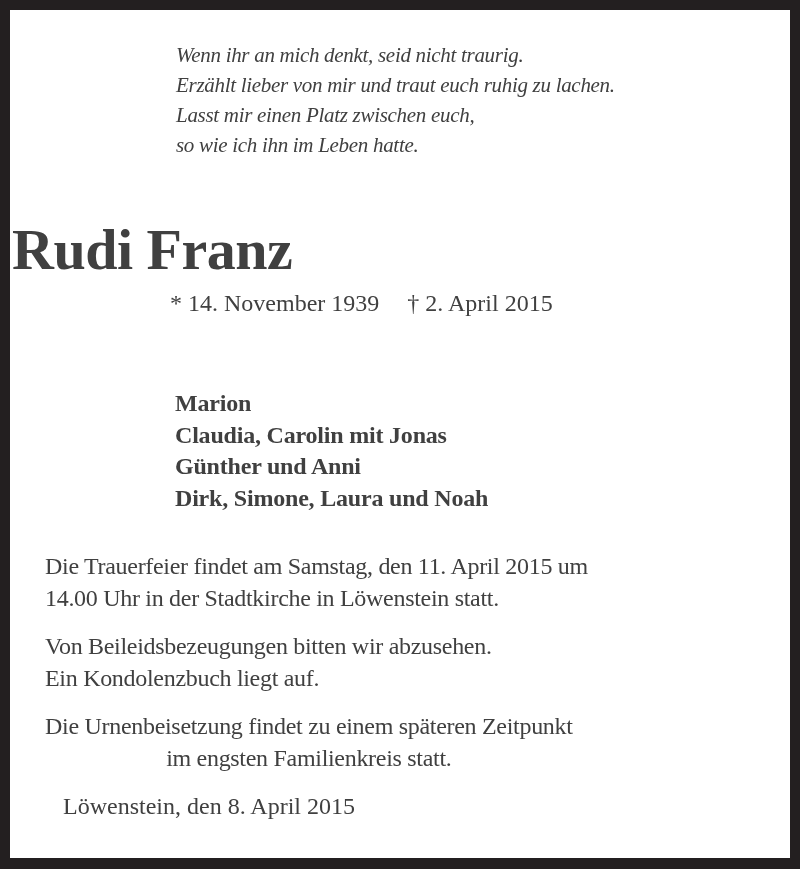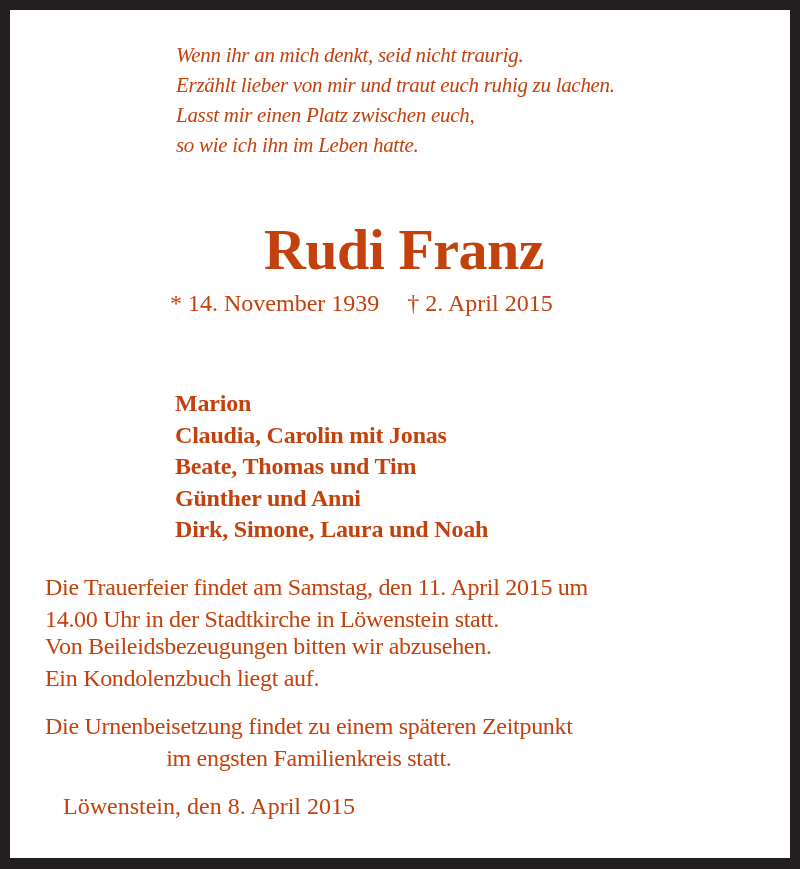--- a/index.html
+++ b/index.html
@@ -1,41 +1,41 @@
 <!DOCTYPE html>
 <html><head>
 <meta charset="utf-8">
 <style>
   html, body { margin: 0; padding: 0; }
   body { width: 800px; height: 869px; background: #231f20; position: relative; overflow: hidden; }
   .card {
     position: absolute; left: 10px; top: 10px; width: 780px; height: 848px;
-    background: #ffffff; color: #c2410c;
+    background: #ffffff; color: #404040;
     font-family: "Liberation Serif", "DejaVu Serif", serif;
   }
   .poem {
     position: absolute; left: 166px; top: 30px;
     font-style: italic; font-size: 21px; line-height: 30px;
     letter-spacing: -0.3px;
   }
   .poem div { white-space: nowrap; }
   .intro { position: absolute; left: 35px; top: 160px; font-size: 24px; line-height: 30px; letter-spacing: -0.2px; white-space: nowrap; }
   .name {
-    position: absolute; left: 0; width: 780px; top: 207px; text-align: center;
+    position: absolute; left: 0; width: 780px; top: 207px; 
     font-size: 58px; font-weight: bold; line-height: 66px; letter-spacing: -0.5px;
-    padding-left: 8px; box-sizing: border-box;
+    padding-left: 2px; box-sizing: border-box;
   }
   .dates { position: absolute; left: 160px; top: 278px; font-size: 24px; line-height: 30px; white-space: nowrap; text-align: center; }
   .dates .death { margin-left: 28px; }
   .mourn-label { position: absolute; left: 165px; top: 330px; font-size: 24px; line-height: 30px; white-space: nowrap; }
   .mourners { position: absolute; left: 165px; top: 364px; font-size: 24px; font-weight: bold; line-height: 31.5px; letter-spacing: -0.2px; margin-top: 14px; }
   .mourners div { white-space: nowrap; }
   .para { position: absolute; left: 35px; font-size: 24px; line-height: 32px; letter-spacing: -0.3px; }
   .para div { white-space: nowrap; }
-  .p1 { top: 540px; margin-top: 21px; }
+  .p1 { top: 540px; }
   .p2 { top: 620px; }
   .p3 { top: 700px; text-align: center; }
   .place { position: absolute; left: 53px; top: 780px; font-size: 24px; line-height: 32px; white-space: nowrap; }
 </style>
 </head>
 <body>
 
 <div class="card">
   <div class="poem">
     <div>Wenn ihr an mich denkt, seid nicht traurig.</div>
@@ -48,21 +48,20 @@
   <div class="name">Rudi Franz</div>
 
   <div class="dates">
     <span>* 14. November 1939</span><span class="death">† 2. April 2015</span>
   </div>
 
 
   <div class="mourners">
     <div>Marion</div>
     <div>Claudia, Carolin mit Jonas</div>
-    <div>Beate, Thomas und Tim</div>
     <div>Günther und Anni</div>
     <div>Dirk, Simone, Laura und Noah</div>
   </div>
 
   <div class="para p1">
     <div>Die Trauerfeier findet am Samstag, den 11. April 2015 um</div>
     <div>14.00 Uhr in der Stadtkirche in Löwenstein statt.</div>
   </div>
   <div class="para p2">
     <div>Von Beileidsbezeugungen bitten wir abzusehen.</div>

